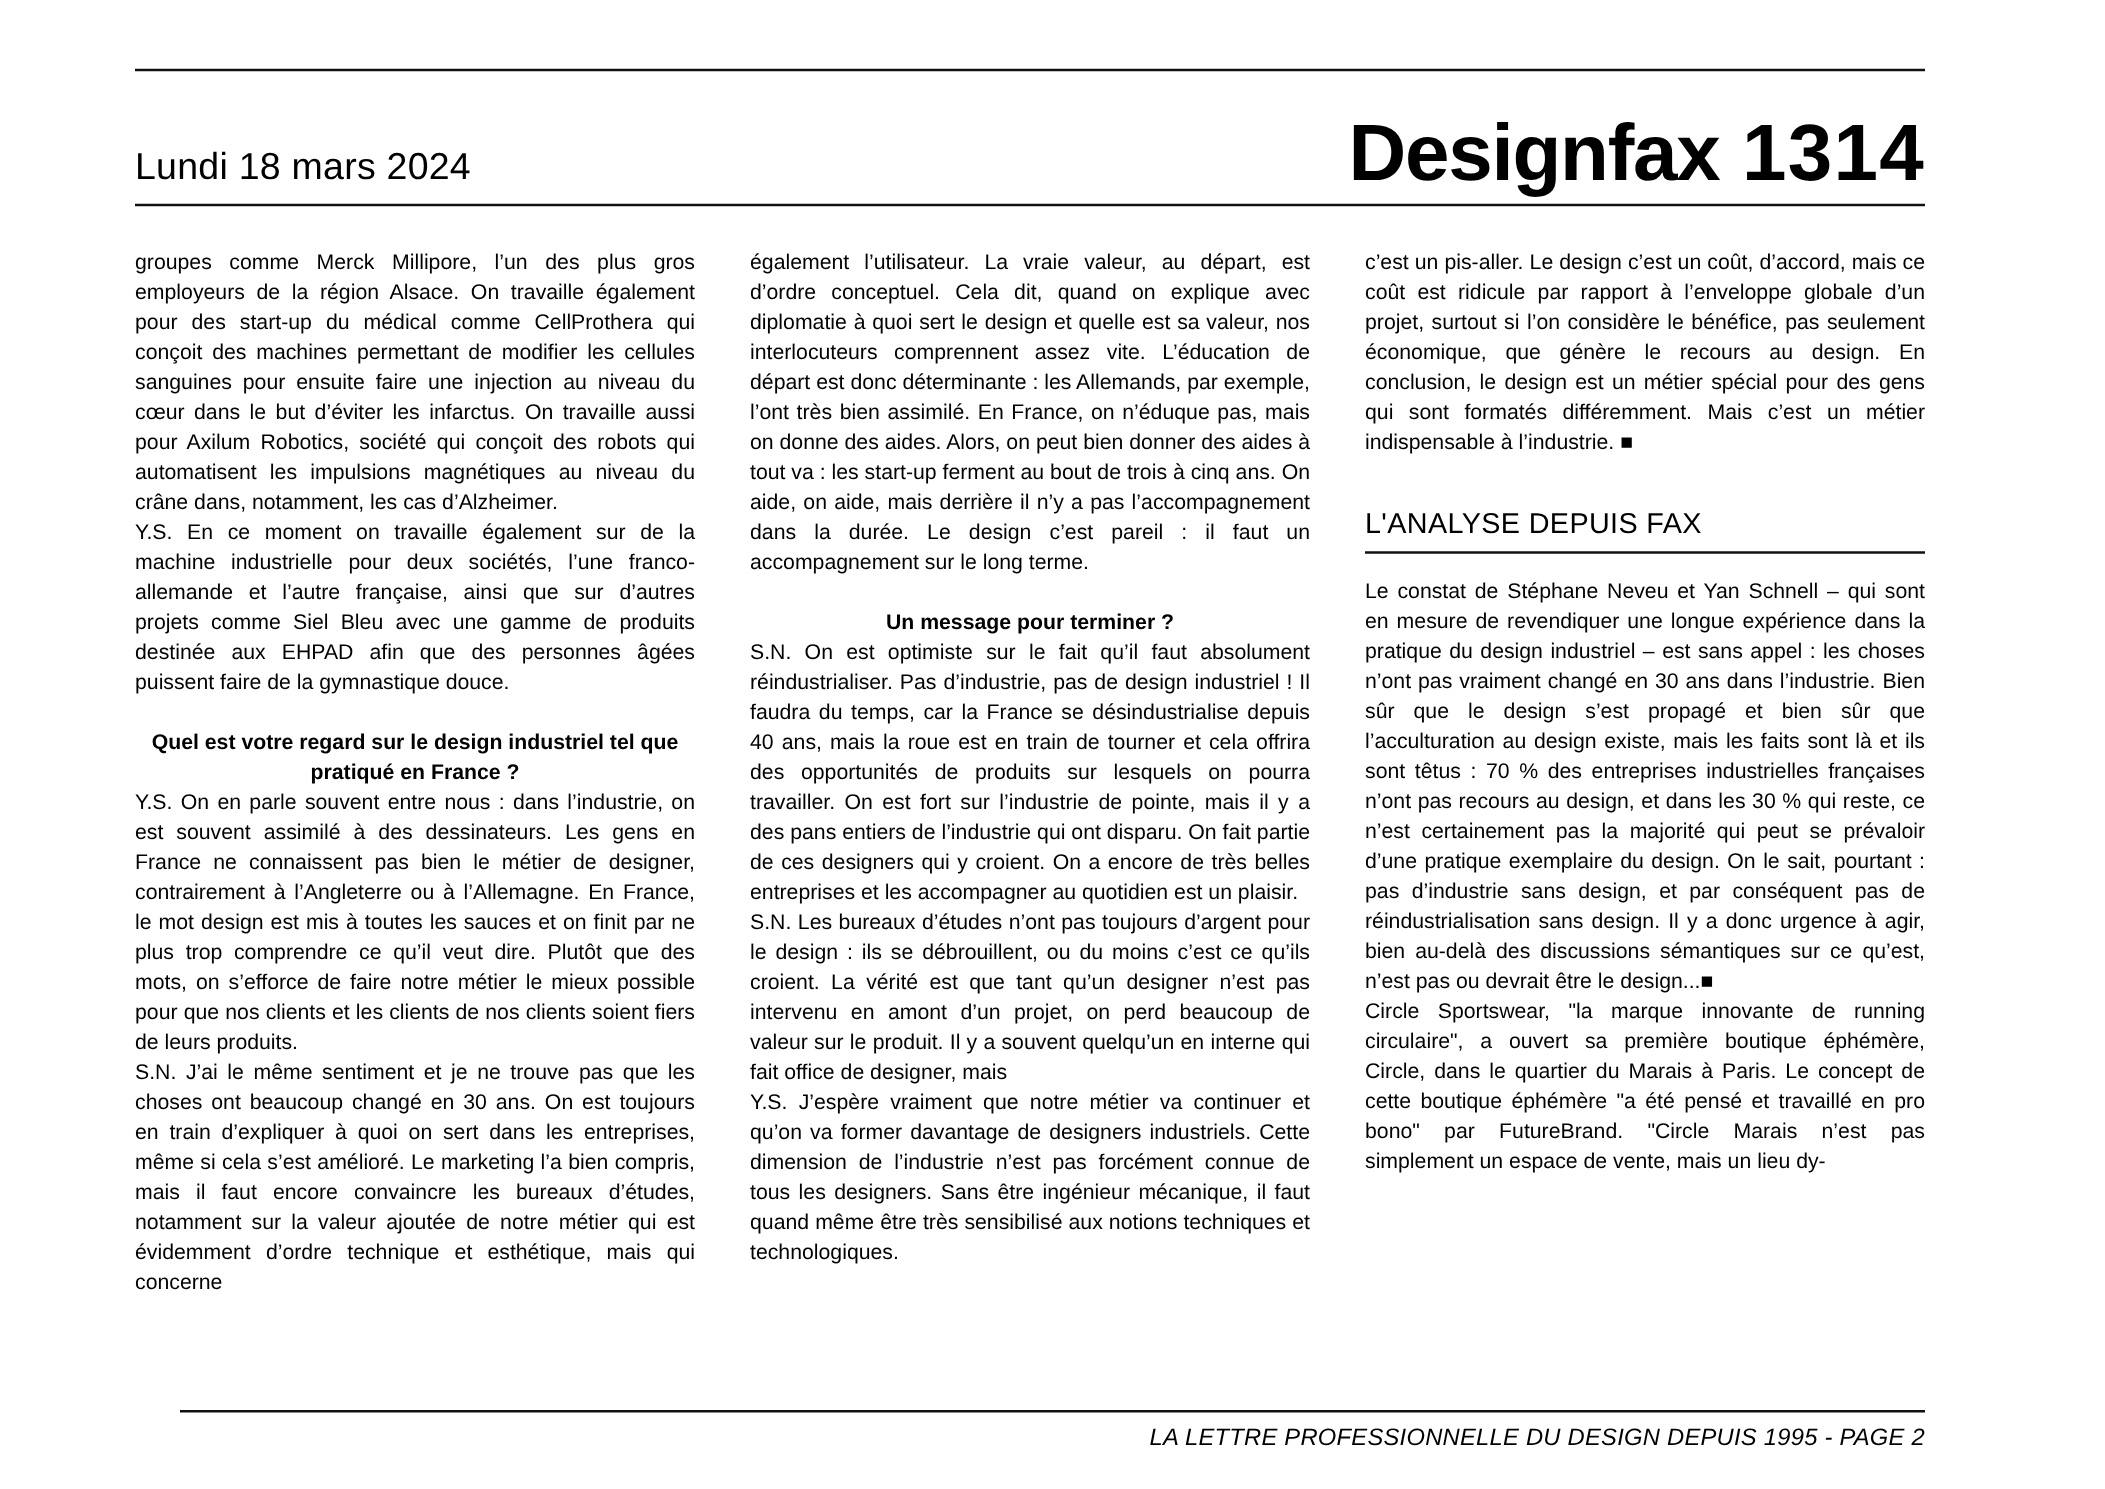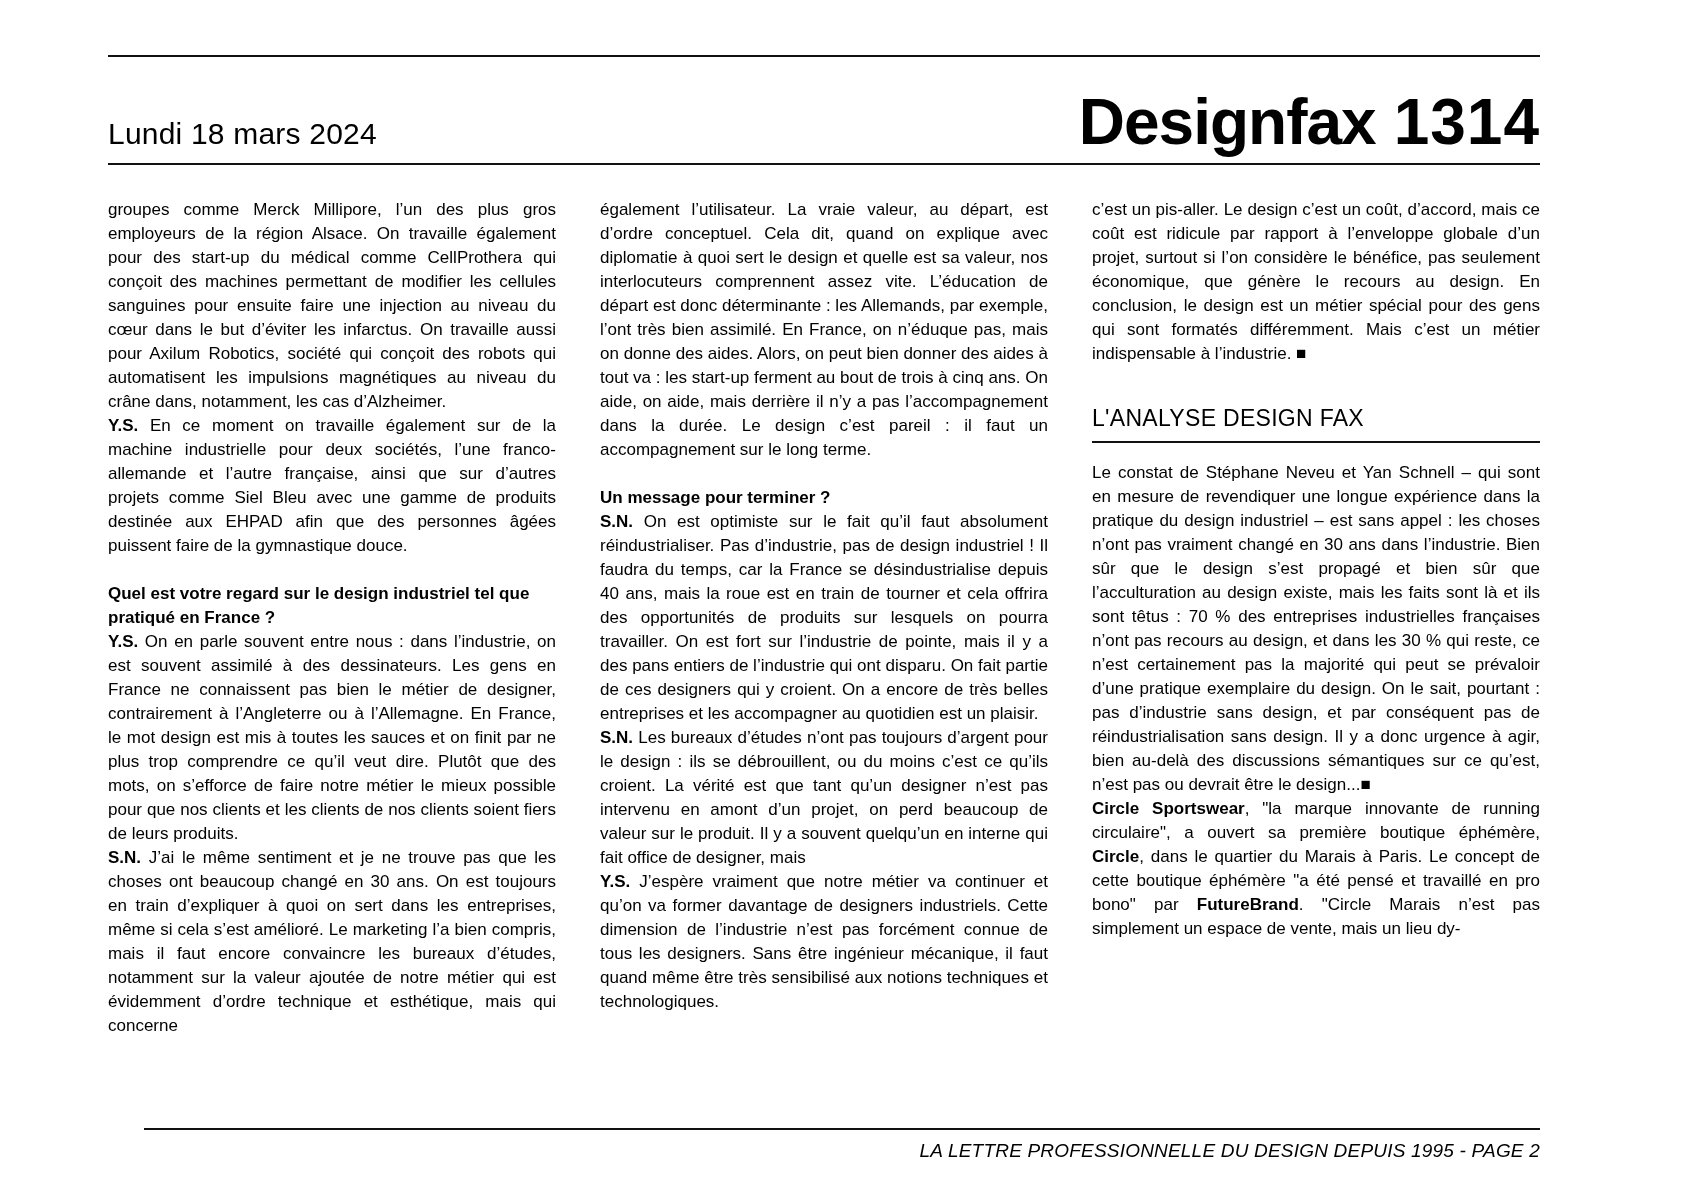--- a/index.html
+++ b/index.html
@@ -48,25 +48,25 @@
     overflow: hidden;
   }
   .col {
     flex: 1 1 0;
     font-size: 17px;
     line-height: 24px;
     text-align: justify;
     hyphens: auto;
   }
   .blk.p { margin: 0; }
-  .blk .b { font-weight: bold; }
+  .blk .b { font-weight: normal; }
   .blk.bh {
     font-weight: bold;
     margin-top: 24px;
-    text-align: left;
+    text-align: center;
   }
   .blk.sh {
     font-size: 23px;
     font-weight: normal;
     letter-spacing: 0.3px;
     text-align: left;
     margin-top: 40px;
     margin-bottom: 18px;
     padding-bottom: 10px;
     border-bottom: 2px solid #111;
@@ -112,21 +112,21 @@
       </div>
     <div class="col">
         <div class="blk p"><span>également l’utilisateur. La vraie valeur, au départ, est d’ordre conceptuel. Cela dit, quand on explique avec diplomatie à quoi sert le design et quelle est sa valeur, nos interlocuteurs comprennent assez vite. L’éducation de départ est donc déterminante : les Allemands, par exemple, l’ont très bien assimilé. En France, on n’éduque pas, mais on donne des aides. Alors, on peut bien donner des aides à tout va : les start-up ferment au bout de trois à cinq ans. On aide, on aide, mais derrière il n’y a pas l’accompagnement dans la durée. Le design c’est pareil : il faut un accompagnement sur le long terme.</span></div>
         <div class="blk bh"><span>Un message pour terminer ?</span></div>
         <div class="blk p"><span class="b">S.N.</span><span> On est optimiste sur le fait qu’il faut absolument réindustrialiser. Pas d’industrie, pas de design industriel ! Il faudra du temps, car la France se désindustrialise depuis 40 ans, mais la roue est en train de tourner et cela offrira des opportunités de produits sur lesquels on pourra travailler. On est fort sur l’industrie de pointe, mais il y a des pans entiers de l’industrie qui ont disparu. On fait partie de ces designers qui y croient. On a encore de très belles entreprises et les accompagner au quotidien est un plaisir.</span></div>
         <div class="blk p"><span class="b">S.N.</span><span> Les bureaux d’études n’ont pas toujours d’argent pour le design : ils se débrouillent, ou du moins c’est ce qu’ils croient. La vérité est que tant qu’un designer n’est pas intervenu en amont d’un projet, on perd beaucoup de valeur sur le produit. Il y a souvent quelqu’un en interne qui fait office de designer, mais</span></div>
         <div class="blk p"><span class="b">Y.S.</span><span> J’espère vraiment que notre métier va continuer et qu’on va former davantage de designers industriels. Cette dimension de l’industrie n’est pas forcément connue de tous les designers. Sans être ingénieur mécanique, il faut quand même être très sensibilisé aux notions techniques et technologiques.</span></div>
       </div>
     <div class="col">
         <div class="blk p"><span>c’est un pis-aller. Le design c’est un coût, d’accord, mais ce coût est ridicule par rapport à l’enveloppe globale d’un projet, surtout si l’on considère le bénéfice, pas seulement économique, que génère le recours au design. En conclusion, le design est un métier spécial pour des gens qui sont formatés différemment. Mais c’est un métier indispensable à l’industrie. ■</span></div>
-        <div class="blk sh"><span>L'ANALYSE DESIGN FAX</span></div>
+        <div class="blk sh"><span>L'ANALYSE DEPUIS FAX</span></div>
         <div class="blk p"><span>Le constat de Stéphane Neveu et Yan Schnell – qui sont en mesure de revendiquer une longue expérience dans la pratique du design industriel – est sans appel : les choses n’ont pas vraiment changé en 30 ans dans l’industrie. Bien sûr que le design s’est propagé et bien sûr que l’acculturation au design existe, mais les faits sont là et ils sont têtus : 70 % des entreprises industrielles françaises n’ont pas recours au design, et dans les 30 % qui reste, ce n’est certainement pas la majorité qui peut se prévaloir d’une pratique exemplaire du design. On le sait, pourtant : pas d’industrie sans design, et par conséquent pas de réindustrialisation sans design. Il y a donc urgence à agir, bien au-delà des discussions sémantiques sur ce qu’est, n’est pas ou devrait être le design...■</span></div>
         <div class="blk p"><span class="b">Circle Sportswear</span><span>, "la marque innovante de running circulaire", a ouvert sa première boutique éphémère, </span><span class="b">Circle</span><span>, dans le quartier du Marais à Paris. Le concept de cette boutique éphémère "a été pensé et travaillé en pro bono" par </span><span class="b">FutureBrand</span><span>. "Circle Marais n’est pas simplement un espace de vente, mais un lieu dy-</span></div>
       </div>
   </div>
 </div>
 
 <div class="footer">
   <div class="footer-text">LA LETTRE PROFESSIONNELLE DU DESIGN DEPUIS 1995 - PAGE 2</div>
 </div>
 

